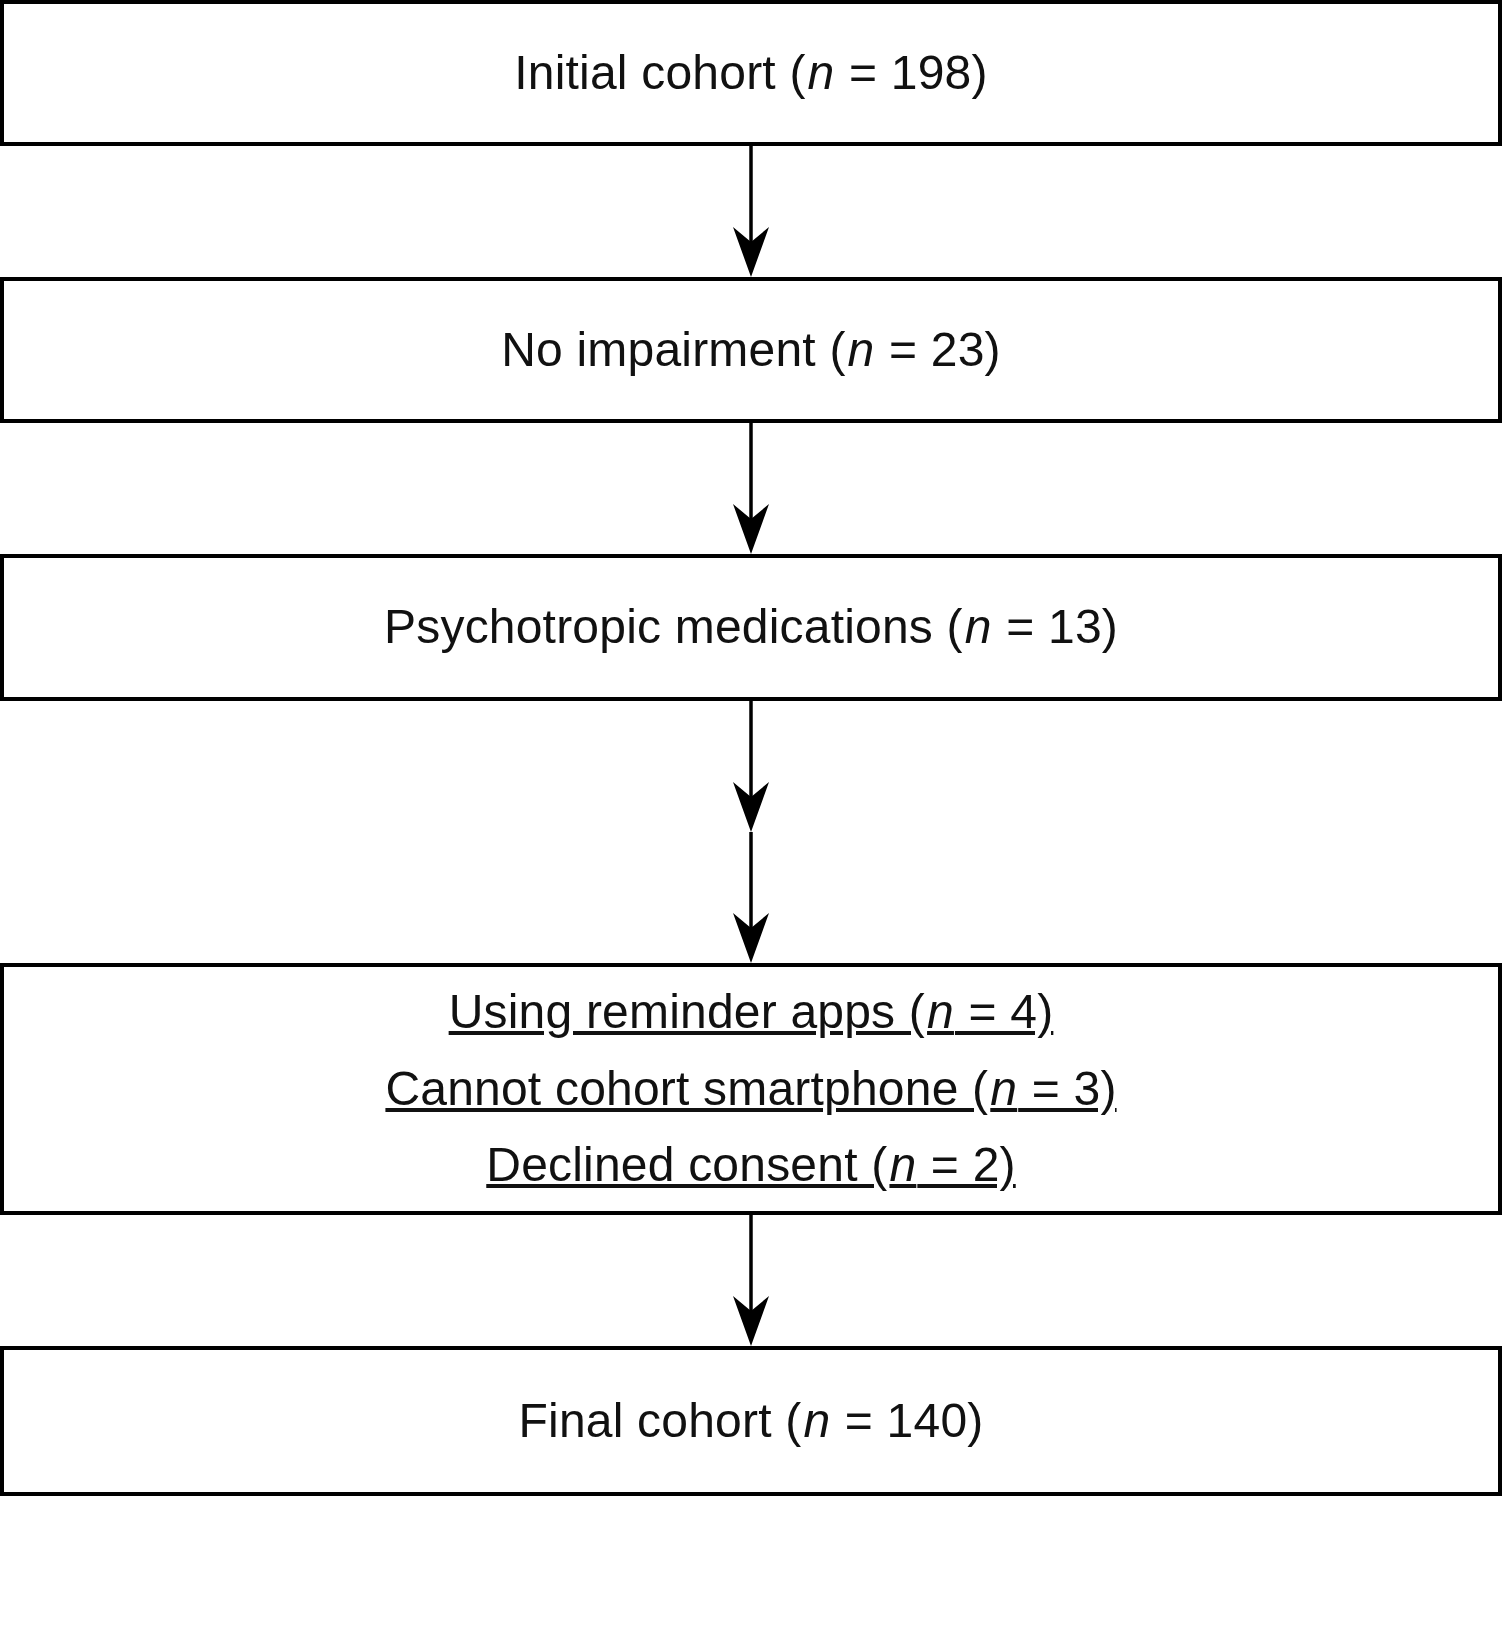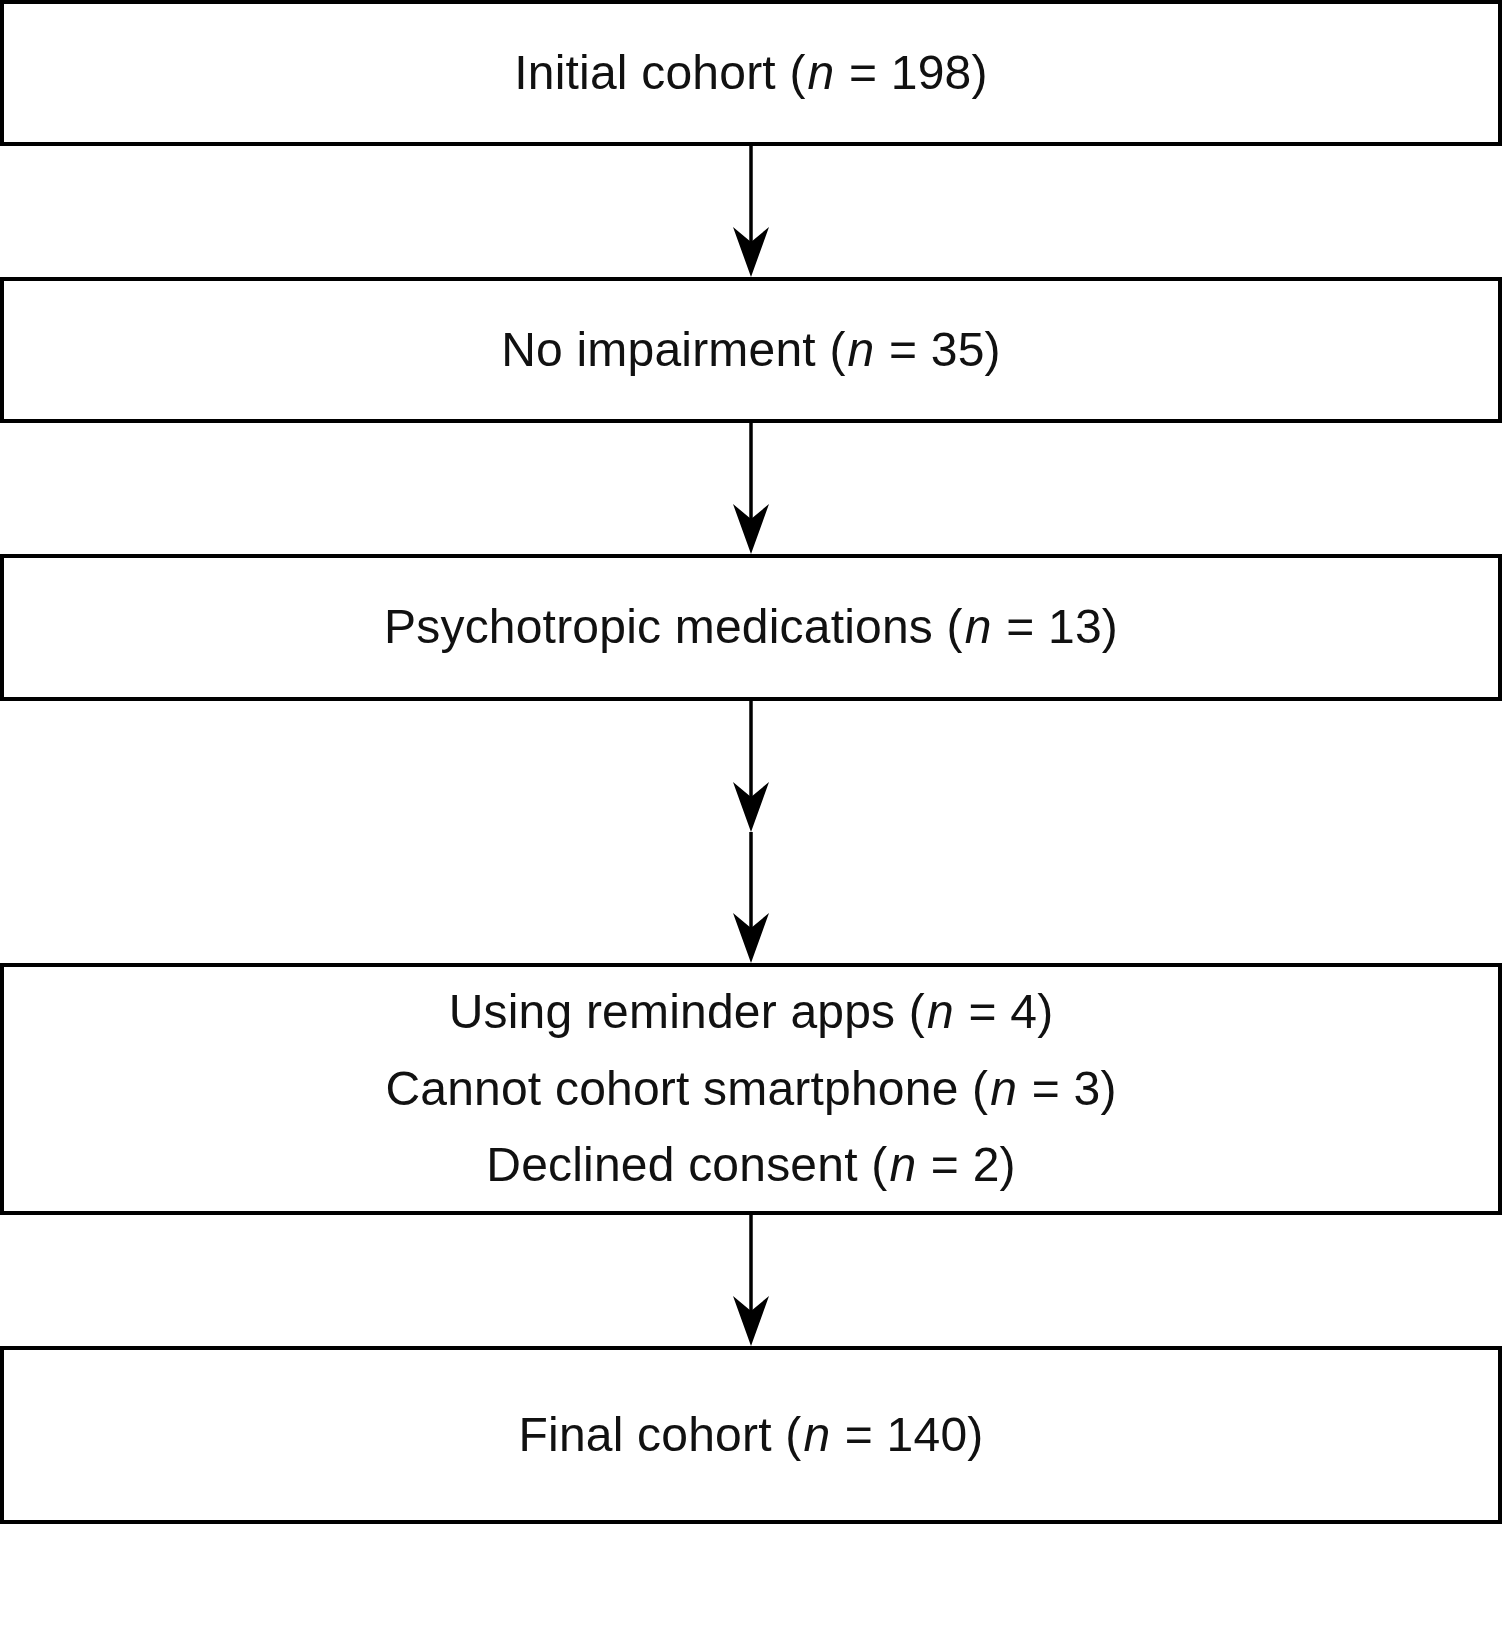--- a/index.html
+++ b/index.html
@@ -27,22 +27,22 @@
     flex-direction: column;
     justify-content: center;
     align-items: center;
     text-align: center;
     font-size: 48px;
     line-height: 1.6;
     flex: 0 0 auto;
   }
   .box-single { height: 146px; }
   .box-3      { height: 147px; text-align: center; }
-  .box-multi  { height: 252px; }
-  .box-final  { height: 178px; }
+  .box-multi  { height: 252px; text-decoration: underline; }
+  .box-final  { height: 150px; }
   .line {
     white-space: nowrap;
     letter-spacing: 0.2px;
   }
   .nvar {
     font-style: italic;
     padding-left: 2px;
     padding-right: 1px;
   }
   .arrow-gap {
@@ -68,21 +68,21 @@
   </div>
 
   <div class="arrow-gap">
     <svg class="arrow-svg" viewBox="0 0 44 131" xmlns="http://www.w3.org/2000/svg">
       <line x1="22" y1="0" x2="22" y2="100" stroke="#000000" stroke-width="3.5"></line>
       <polygon points="22,131 4,81 22,96 40,81" fill="#000000"></polygon>
     </svg>
   </div>
 
   <div class="box box-single">
-    <div class="line"><span>No impairment (</span><span class="nvar">n</span><span> = 35)</span></div>
+    <div class="line"><span>No impairment (</span><span class="nvar">n</span><span> = 23)</span></div>
   </div>
 
   <div class="arrow-gap">
     <svg class="arrow-svg" viewBox="0 0 44 131" xmlns="http://www.w3.org/2000/svg">
       <line x1="22" y1="0" x2="22" y2="100" stroke="#000000" stroke-width="3.5"></line>
       <polygon points="22,131 4,81 22,96 40,81" fill="#000000"></polygon>
     </svg>
   </div>
 
   <div class="box box-3">

